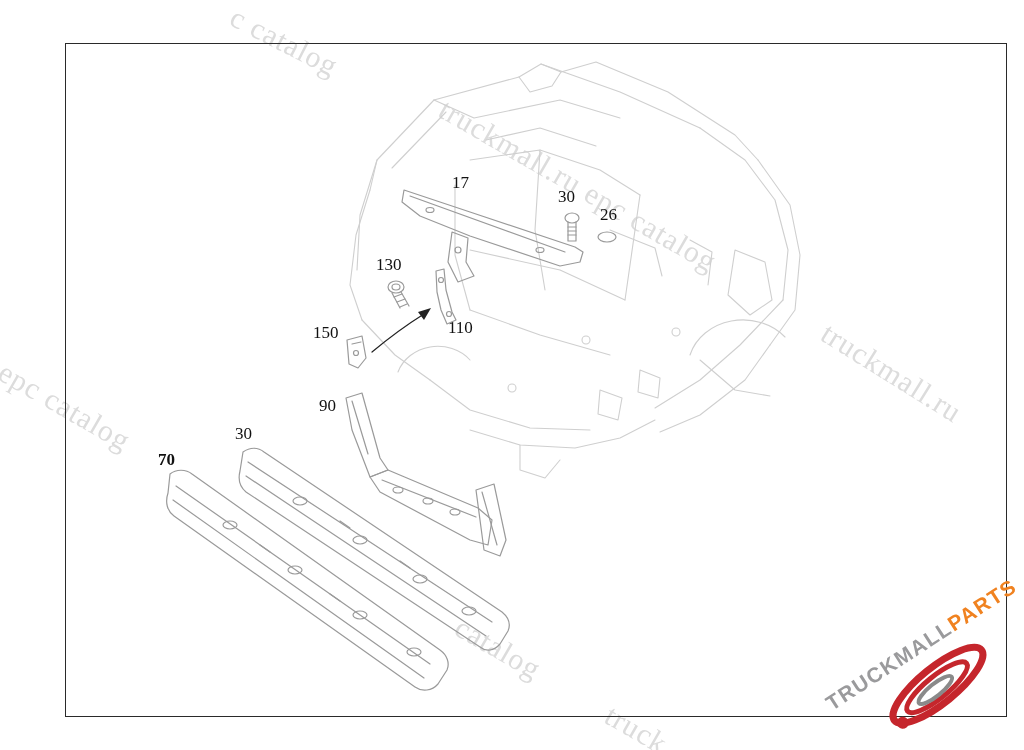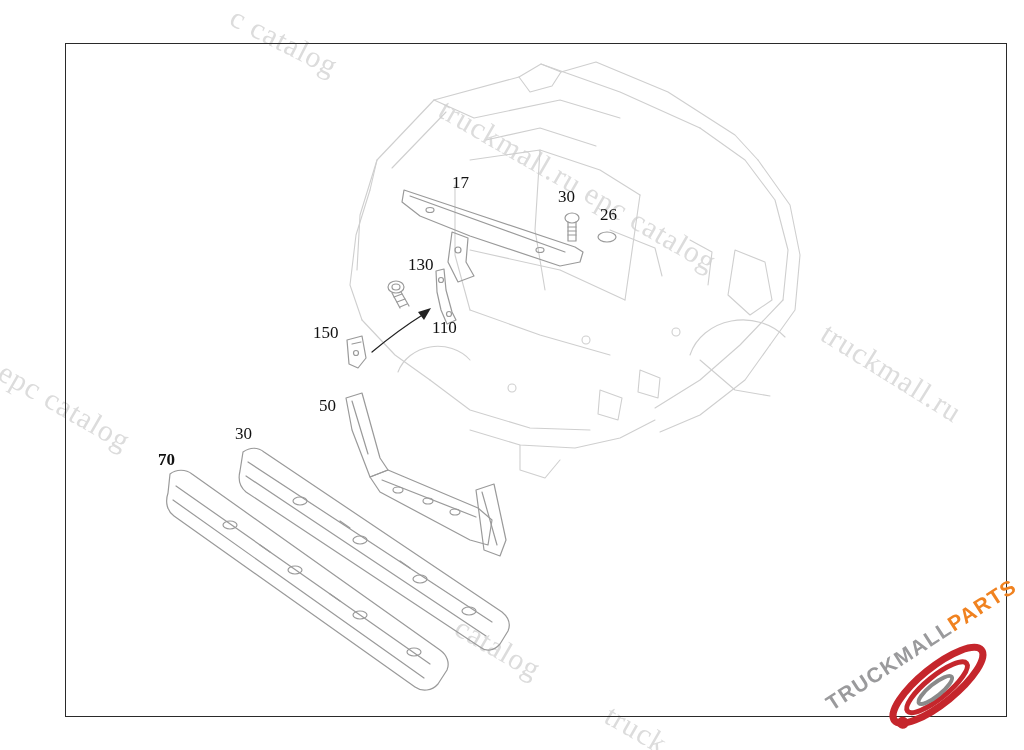--- a/index.html
+++ b/index.html
@@ -42,23 +42,23 @@
   .part-label {
     position:absolute;
     color:#111111;
     font-size:17px;
     line-height:1;
     font-family:"Liberation Serif", serif;
   }
   .pl-10  { left:452px; top:174px; }
   .pl-30  { left:558px; top:188px; }
   .pl-35  { left:600px; top:206px; }
-  .pl-130 { left:376px; top:256px;margin-left:32px; }
+  .pl-130 { left:376px; top:256px; }
   .pl-150 { left:313px; top:324px; }
-  .pl-110 { left:432px; top:319px;text-align:right; }
+  .pl-110 { left:448px; top:319px;text-align:right; }
   .pl-90  { left:319px; top:397px; }
   .pl-50  { left:235px; top:425px; }
   .pl-70  { left:158px; top:451px;font-weight:bold; }
 
   
   .logo {
     position:absolute; left:842px; top:624px;
     width:220px; height:140px;
     transform:rotate(-33deg);
     transform-origin:center center;
@@ -205,21 +205,21 @@
       <path d="M260,545 l10,7 M330,594 l10,7"></path>
     </g>
   </svg>
 
   <div class="part-label pl-10">17</div>
   <div class="part-label pl-30">30</div>
   <div class="part-label pl-35">26</div>
   <div class="part-label pl-130">130</div>
   <div class="part-label pl-150">150</div>
   <div class="part-label pl-110">110</div>
-  <div class="part-label pl-90">50</div>
+  <div class="part-label pl-90">90</div>
   <div class="part-label pl-50">30</div>
   <div class="part-label pl-70">70</div>
 
   <div class="logo">
     <div class="logo-text">
       <span class="logo-brand">TRUCKMALL</span><span class="logo-suffix">PARTS</span>
     </div>
     <svg class="logo-swirl" width="130" height="58" viewBox="0 0 130 58" fill="none">
       <g transform="rotate(-6 65 29)">
         <ellipse cx="65" cy="29" rx="56" ry="18" stroke="#c5262c" stroke-width="7"></ellipse>

